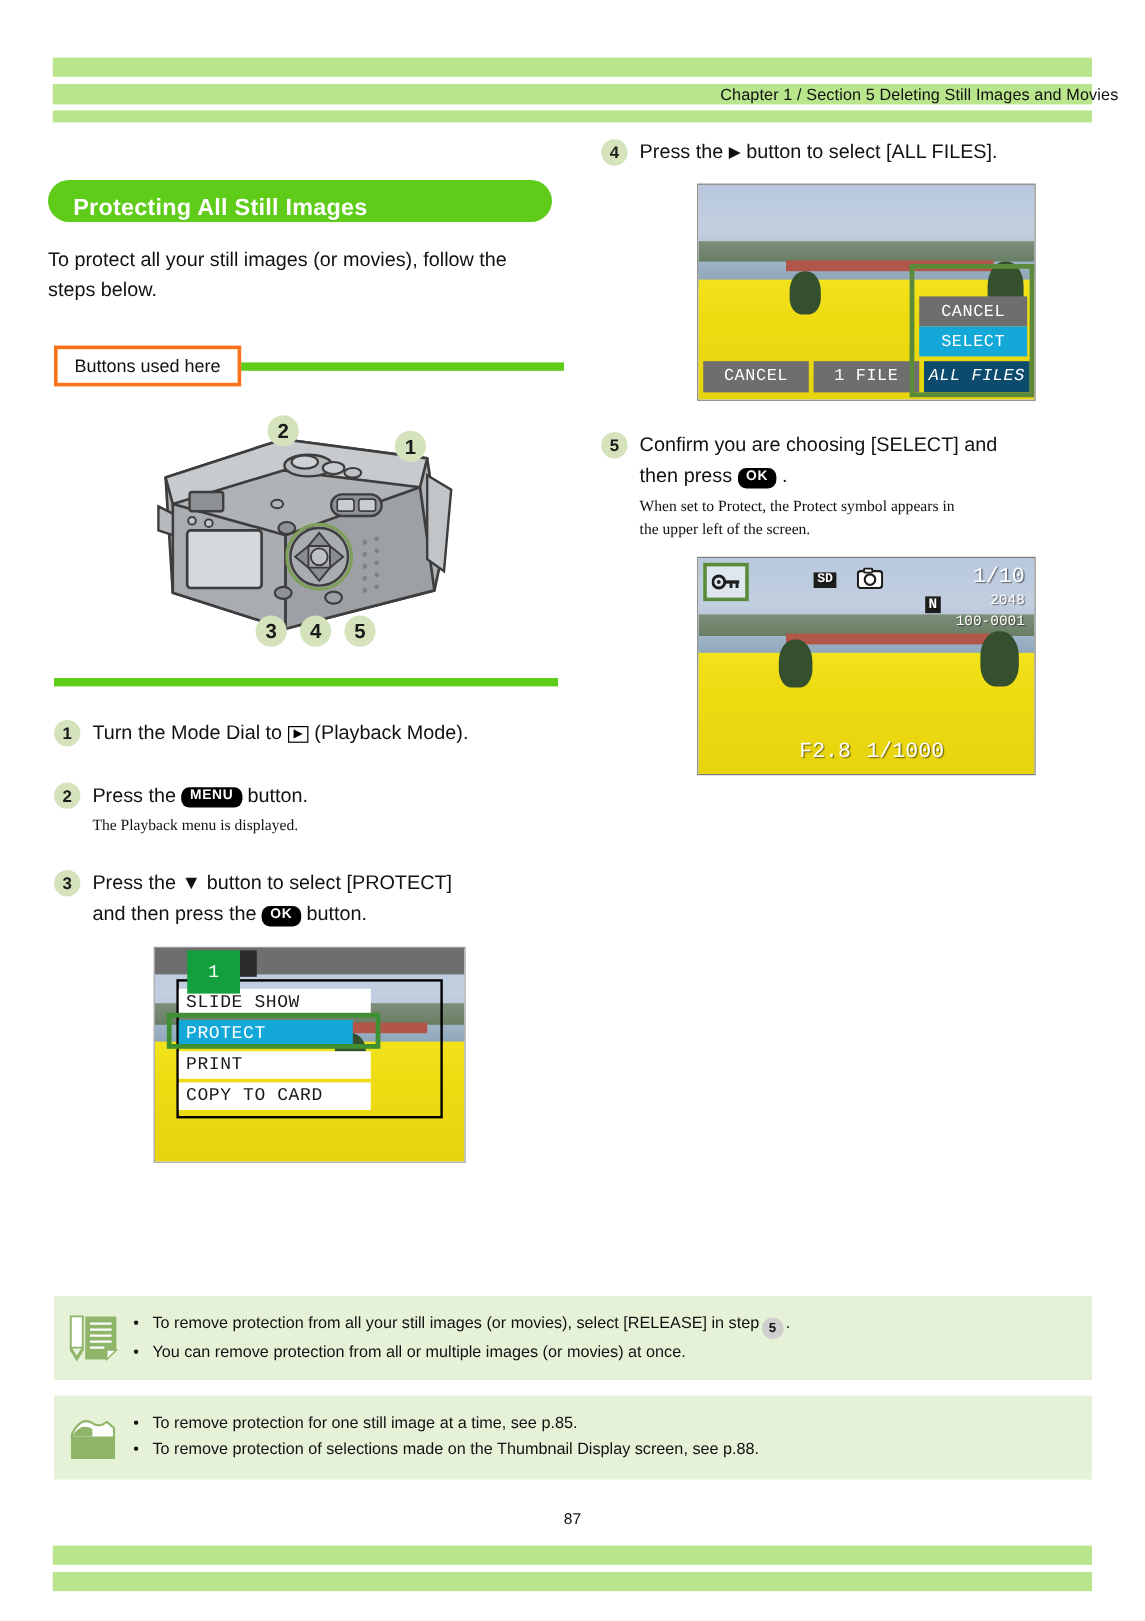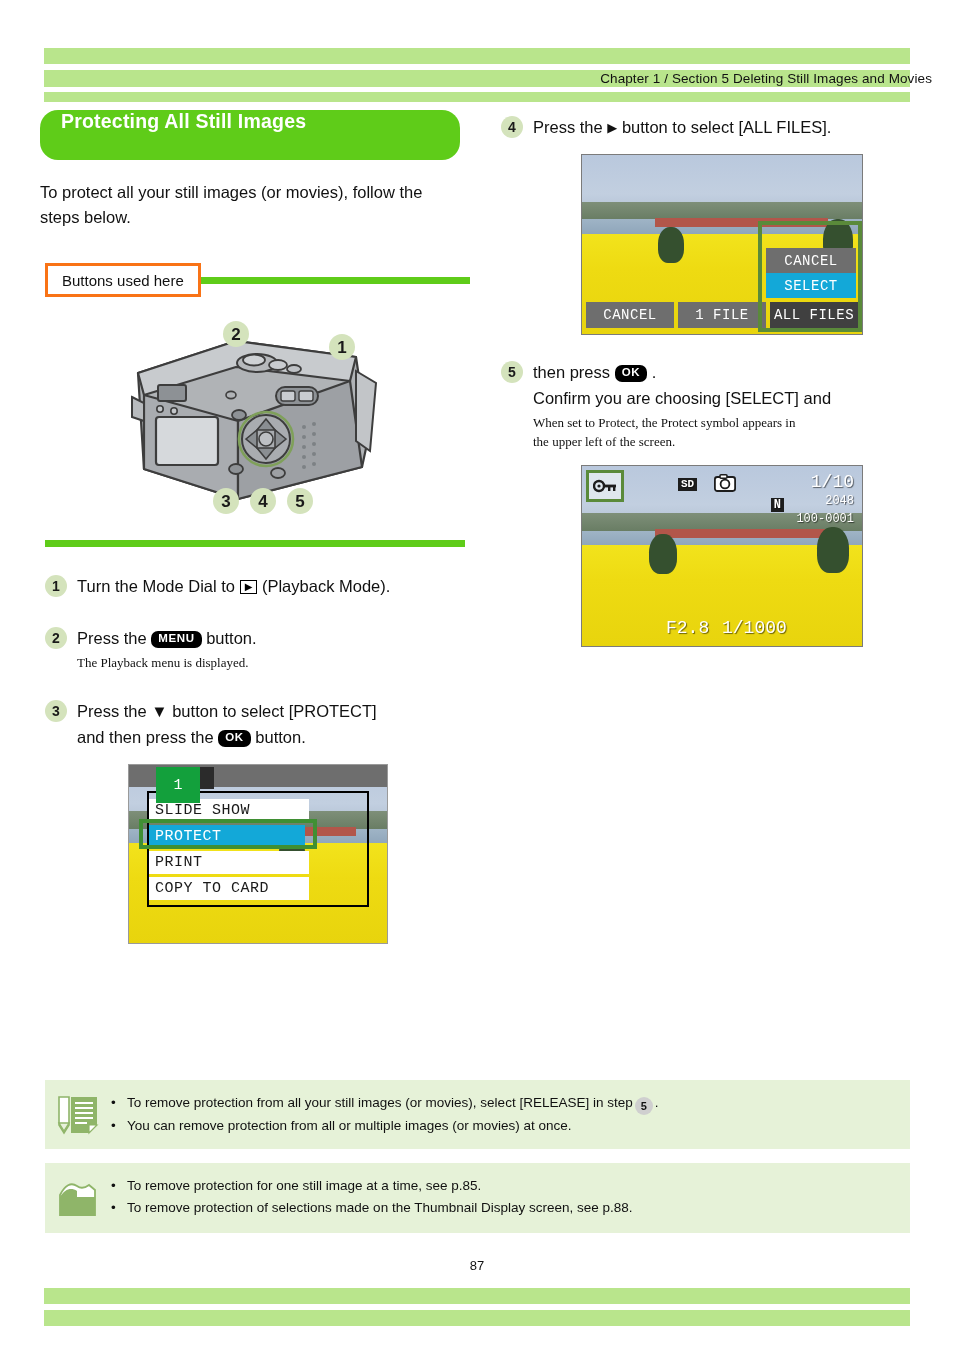--- a/index.html
+++ b/index.html
@@ -22,24 +22,25 @@
     line-height: 17px; font-size: 13.5px; color: #111;
     white-space: nowrap; letter-spacing: .1px;
   }
 
   
   .col-left  { position: absolute; left: 40px;  top: 110px; width: 430px; }
   .col-right { position: absolute; left: 496px; top: 110px; width: 414px; }
 
   
   .title-pill {
-    width: 420px; height: 50px; border-radius: 18px;
+    width: 420px; height: 35px; border-radius: 18px;
     background: #5fcc19;
-    display: flex; align-items: flex-start;
+    display: flex; align-items: flex-end;
     padding-left: 21px;
+    margin-top: 40px;
   }
   .title-pill span {
     color: #ffffff; font-size: 19.5px; font-weight: bold; letter-spacing: .2px;
   }
 
   .intro {
     margin-top: 20px; font-size: 16.5px; line-height: 25px; color: #111;
     width: 425px;
   }
 
@@ -115,21 +116,21 @@
     z-index:6; font-family:"Liberation Mono", monospace;
   }
   .lcd3 .tabdark { position:absolute; left:71px; top:2px; width:14px; height:22px; background:#2b2b2b; z-index:5;}
   .lcd3 .panel { position:absolute; left:18px; top:26px; width:222px; bottom:36px; border:2px solid #000000; z-index:3;}
   .menu-row {
     position:absolute; left:0; height:23px; line-height:23px;
     font-family:"Liberation Mono", monospace; font-size:15px;
     padding-left:6px; white-space:nowrap; z-index:5; letter-spacing:.5px;
   }
   .mr-white { background:#ffffff; color:#1a1a1a; width:160px; }
-  .mr-sel   { background:#13a8d8; color:#ffffff; width:156px; }
+  .mr-sel   { background:#13a8d8; color:#ffffff; width:145px; }
   .lcd3 .selbox {
     position:absolute; left:10px; top:54px; width:178px; height:30px;
     border:4px solid #3f8f33; z-index:7;
   }
   .lcd3 .botbar {
     position:absolute; left:0; right:0; bottom:0; height:26px; background:#6e6e6e;
     z-index:4; display:flex; align-items:center; justify-content:space-between;
     padding:0 6px; font-family:"Liberation Mono", monospace; font-size:13px;
   }
   .chip-dark { background:#1d1d1d; color:#fff; padding:1px 4px; font-weight:bold; }
@@ -139,21 +140,21 @@
   .lcd4 { width: 282px; height: 181px; margin: 13px 0 0 85px; border:1px solid #7b7b7b; }
   .lcd4 .botrow {
     position:absolute; left:0; right:0; bottom:6px; height:26px;
     display:flex; gap:4px; padding:0 4px; z-index:6;
   }
   .bbtn {
     flex:1; background:#6e6e6e; color:#fff; display:flex;
     align-items:center; justify-content:center;
     font-family:"Liberation Mono", monospace; font-size:14px; letter-spacing:.5px;
   }
-  .bbtn.blue { background:#404040; }
+  .bbtn.blue { background:#0c4a6e;font-style:italic; }
   .lcd4 .popup {
     position:absolute; right:6px; bottom:36px; width:90px; z-index:6;
   }
   .pbtn {
     height:25px; display:flex; align-items:center; justify-content:center;
     font-family:"Liberation Mono", monospace; font-size:14px; color:#fff; letter-spacing:.5px;
   }
   .pbtn.grey { background:#6e6e6e; }
   .pbtn.cyan { background:#13a8d8; }
   .lcd4 .selbox {
@@ -388,26 +389,26 @@
       <div class="bbtn">1 FILE</div>
       <div class="bbtn blue">ALL FILES</div>
     </div>
 
     <div class="selbox"></div>
   </div>
 
   <div class="step" style="margin-top:24px;">
     <div class="step-num">5</div>
     <div class="step-main">
+      <div>Confirm you are choosing [SELECT] and</div>
       <div>
         <span>then press</span>
         <span class="key-dark">OK</span>
         <span>.</span>
       </div>
-      <div>Confirm you are choosing [SELECT] and</div>
     </div>
     <div class="step-sub">When set to Protect, the Protect symbol appears in</div>
     <div class="step-sub" style="margin-top:0;">the upper left of the screen.</div>
   </div>
 
   <div class="lcd lcd5">
     <div class="sky"></div>
     <div class="hills"></div>
     <div class="river"></div>
     <div class="bridge"></div>

